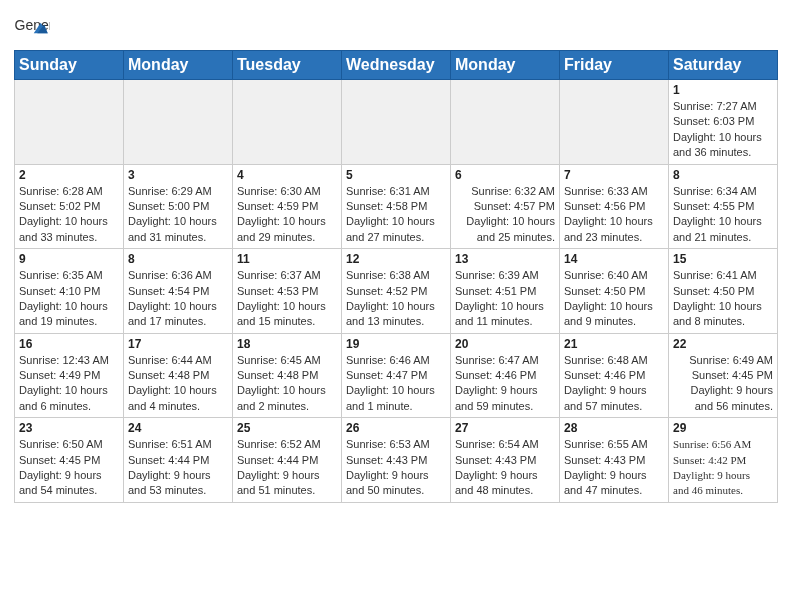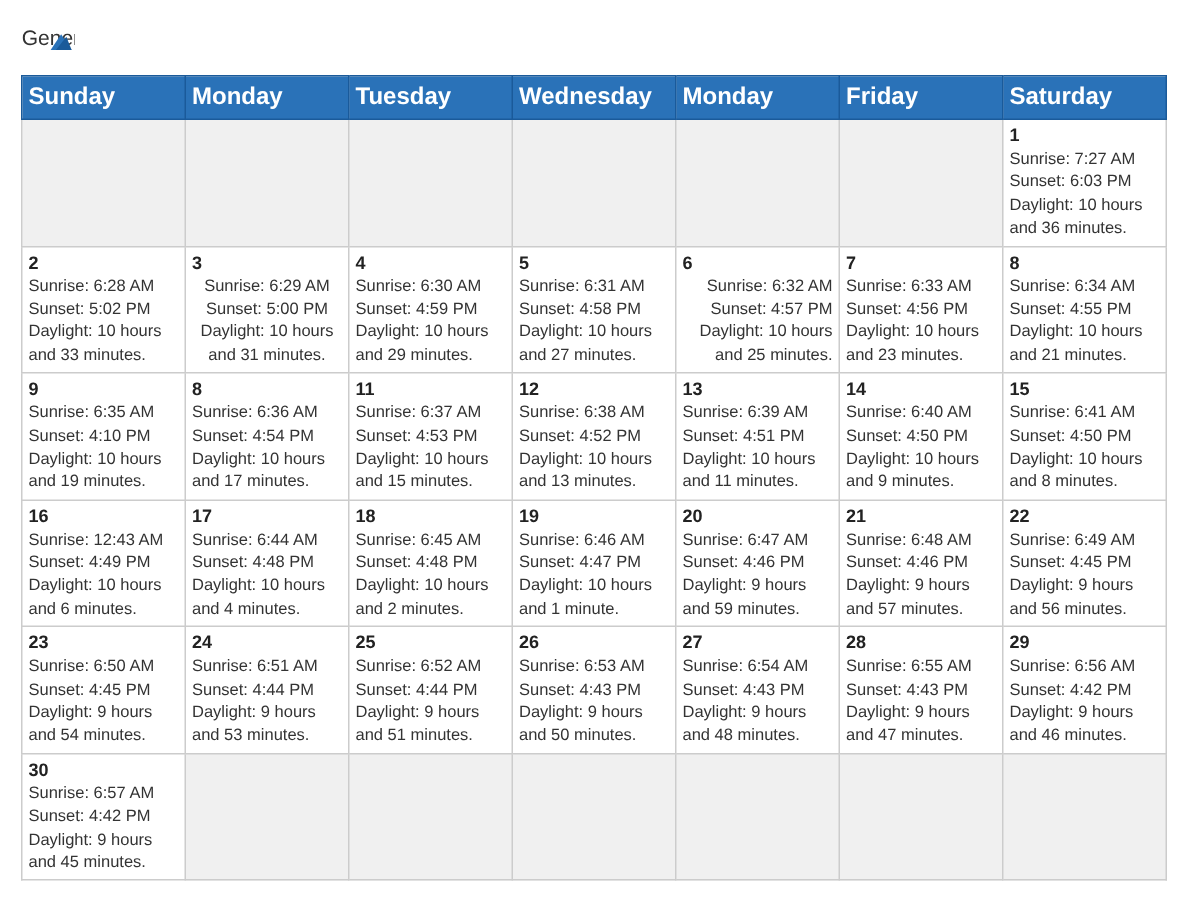--- a/index.html
+++ b/index.html
@@ -144,21 +144,21 @@
         <tr class="week-row">
           <td>
             <span class="day-number">2</span>
             <div class="day-info" style="white-space: pre-line;">Sunrise: 6:28 AM
 Sunset: 5:02 PM
 Daylight: 10 hours
 and 33 minutes.</div>
           </td>
           <td>
             <span class="day-number">3</span>
-            <div class="day-info" style="white-space: pre-line; text-align: center;">Sunrise: 6:29 AM
+            <div class="day-info" style="white-space: pre-line;">Sunrise: 6:29 AM
 Sunset: 5:00 PM
 Daylight: 10 hours
 and 31 minutes.</div>
           </td>
           <td>
             <span class="day-number">4</span>
             <div class="day-info" style="white-space: pre-line;">Sunrise: 6:30 AM
 Sunset: 4:59 PM
 Daylight: 10 hours
 and 29 minutes.</div>
@@ -281,21 +281,21 @@
           </td>
           <td>
             <span class="day-number">21</span>
             <div class="day-info" style="white-space: pre-line;">Sunrise: 6:48 AM
 Sunset: 4:46 PM
 Daylight: 9 hours
 and 57 minutes.</div>
           </td>
           <td>
             <span class="day-number">22</span>
-            <div class="day-info" style="white-space: pre-line;">Sunrise: 6:49 AM
+            <div class="day-info" style="white-space: pre-line; text-align: right;">Sunrise: 6:49 AM
 Sunset: 4:45 PM
 Daylight: 9 hours
 and 56 minutes.</div>
           </td>
         </tr>
         <tr class="week-row">
           <td>
             <span class="day-number">23</span>
             <div class="day-info" style="white-space: pre-line;">Sunrise: 6:50 AM
 Sunset: 4:45 PM
@@ -332,36 +332,21 @@
           </td>
           <td>
             <span class="day-number">28</span>
             <div class="day-info" style="white-space: pre-line;">Sunrise: 6:55 AM
 Sunset: 4:43 PM
 Daylight: 9 hours
 and 47 minutes.</div>
           </td>
           <td>
             <span class="day-number">29</span>
-            <div class="day-info" style="white-space: pre-line;">Sunrise: 6:56 AM
+            <div class="day-info" style="white-space: pre-line; font-family: Liberation Serif, serif;">Sunrise: 6:56 AM
 Sunset: 4:42 PM
 Daylight: 9 hours
 and 46 minutes.</div>
           </td>
-        </tr>
-        <tr class="last-row">
-          <td>
-            <span class="day-number">30</span>
-            <div class="day-info" style="white-space: pre-line;">Sunrise: 6:57 AM
-Sunset: 4:42 PM
-Daylight: 9 hours
-and 45 minutes.</div>
-          </td>
-          <td class="empty"></td>
-          <td class="empty"></td>
-          <td class="empty"></td>
-          <td class="empty"></td>
-          <td class="empty"></td>
-          <td class="empty"></td>
         </tr>
       </tbody>
   </table>
 </div>
 
 </body></html>

